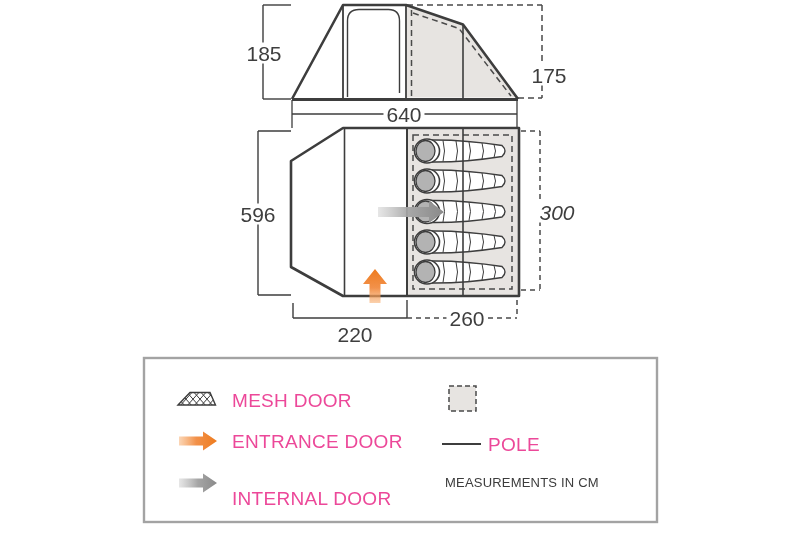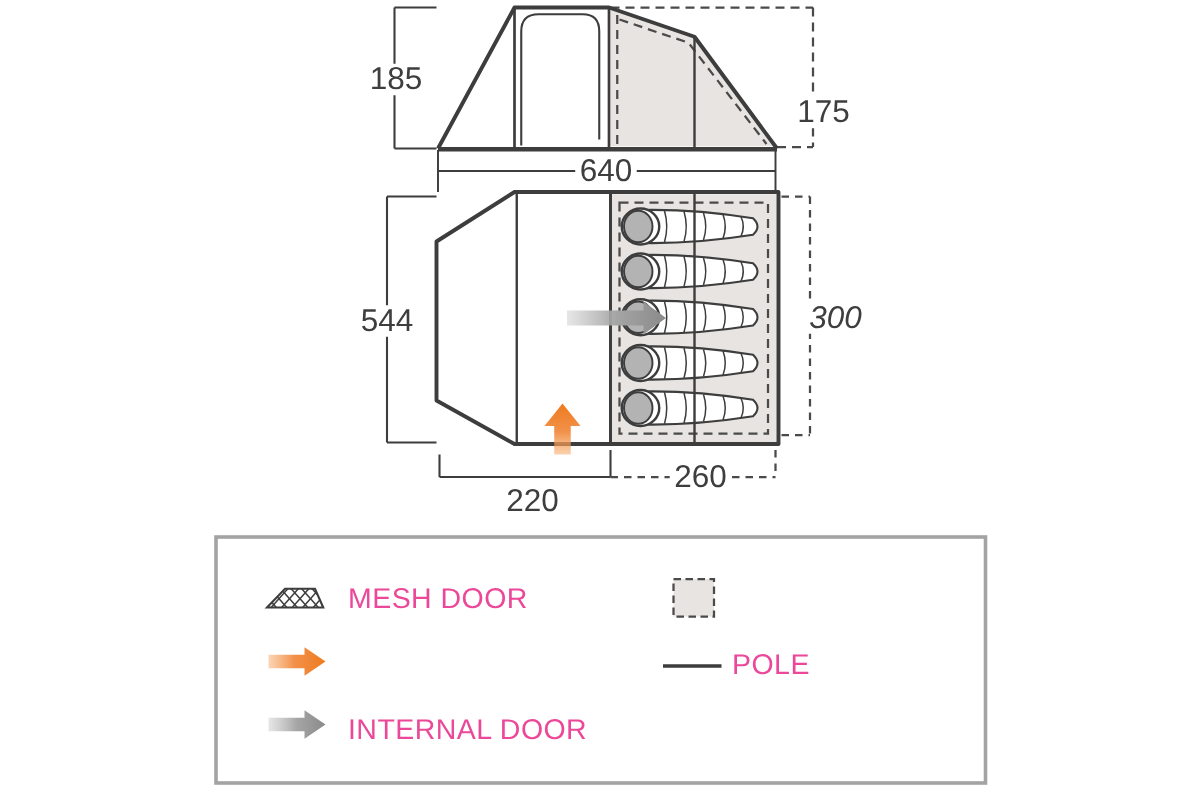--- a/index.html
+++ b/index.html
@@ -172,22 +172,24 @@
 
       <rect x="449" y="386" width="27" height="25" fill="#e7e4e1" stroke="#4a4a4a" stroke-width="1.5" stroke-dasharray="5 3"></rect>
 
       <line x1="442" y1="444" x2="481" y2="444" stroke="#3d3d3d" stroke-width="2.2"></line>
     </g>
   </svg>
 
   <div class="dim-label" style="left:264px;top:53px;">185</div>
   <div class="dim-label" style="left:549px;top:55px;margin-top:20px;">175</div>
   <div class="dim-label" style="left:404px;top:114px;">640</div>
-  <div class="dim-label" style="left:258px;top:214px;">544</div>
+  <div class="dim-label" style="left:258px;top:214px;">596</div>
   <div class="dim-label" style="left:557px;top:212px;font-style:italic;">300</div>
   <div class="dim-label" style="left:355px;top:334px;">220</div>
   <div class="dim-label" style="left:467px;top:318px;">260</div>
 
   <div class="legend-label" style="left:232px;top:400px;">MESH DOOR</div>
-  <div class="legend-label" style="left:232px;top:487px;">INTERNAL DOOR</div>
+  <div class="legend-label" style="left:232px;top:441px;">ENTRANCE DOOR</div>
+  <div class="legend-label" style="left:232px;top:498px;">INTERNAL DOOR</div>
   <div class="legend-label" style="left:488px;top:444px;">POLE</div>
+  <div class="legend-note" style="left:445px;top:482px;">MEASUREMENTS IN CM</div>
 
 </div>
 
 </body></html>

